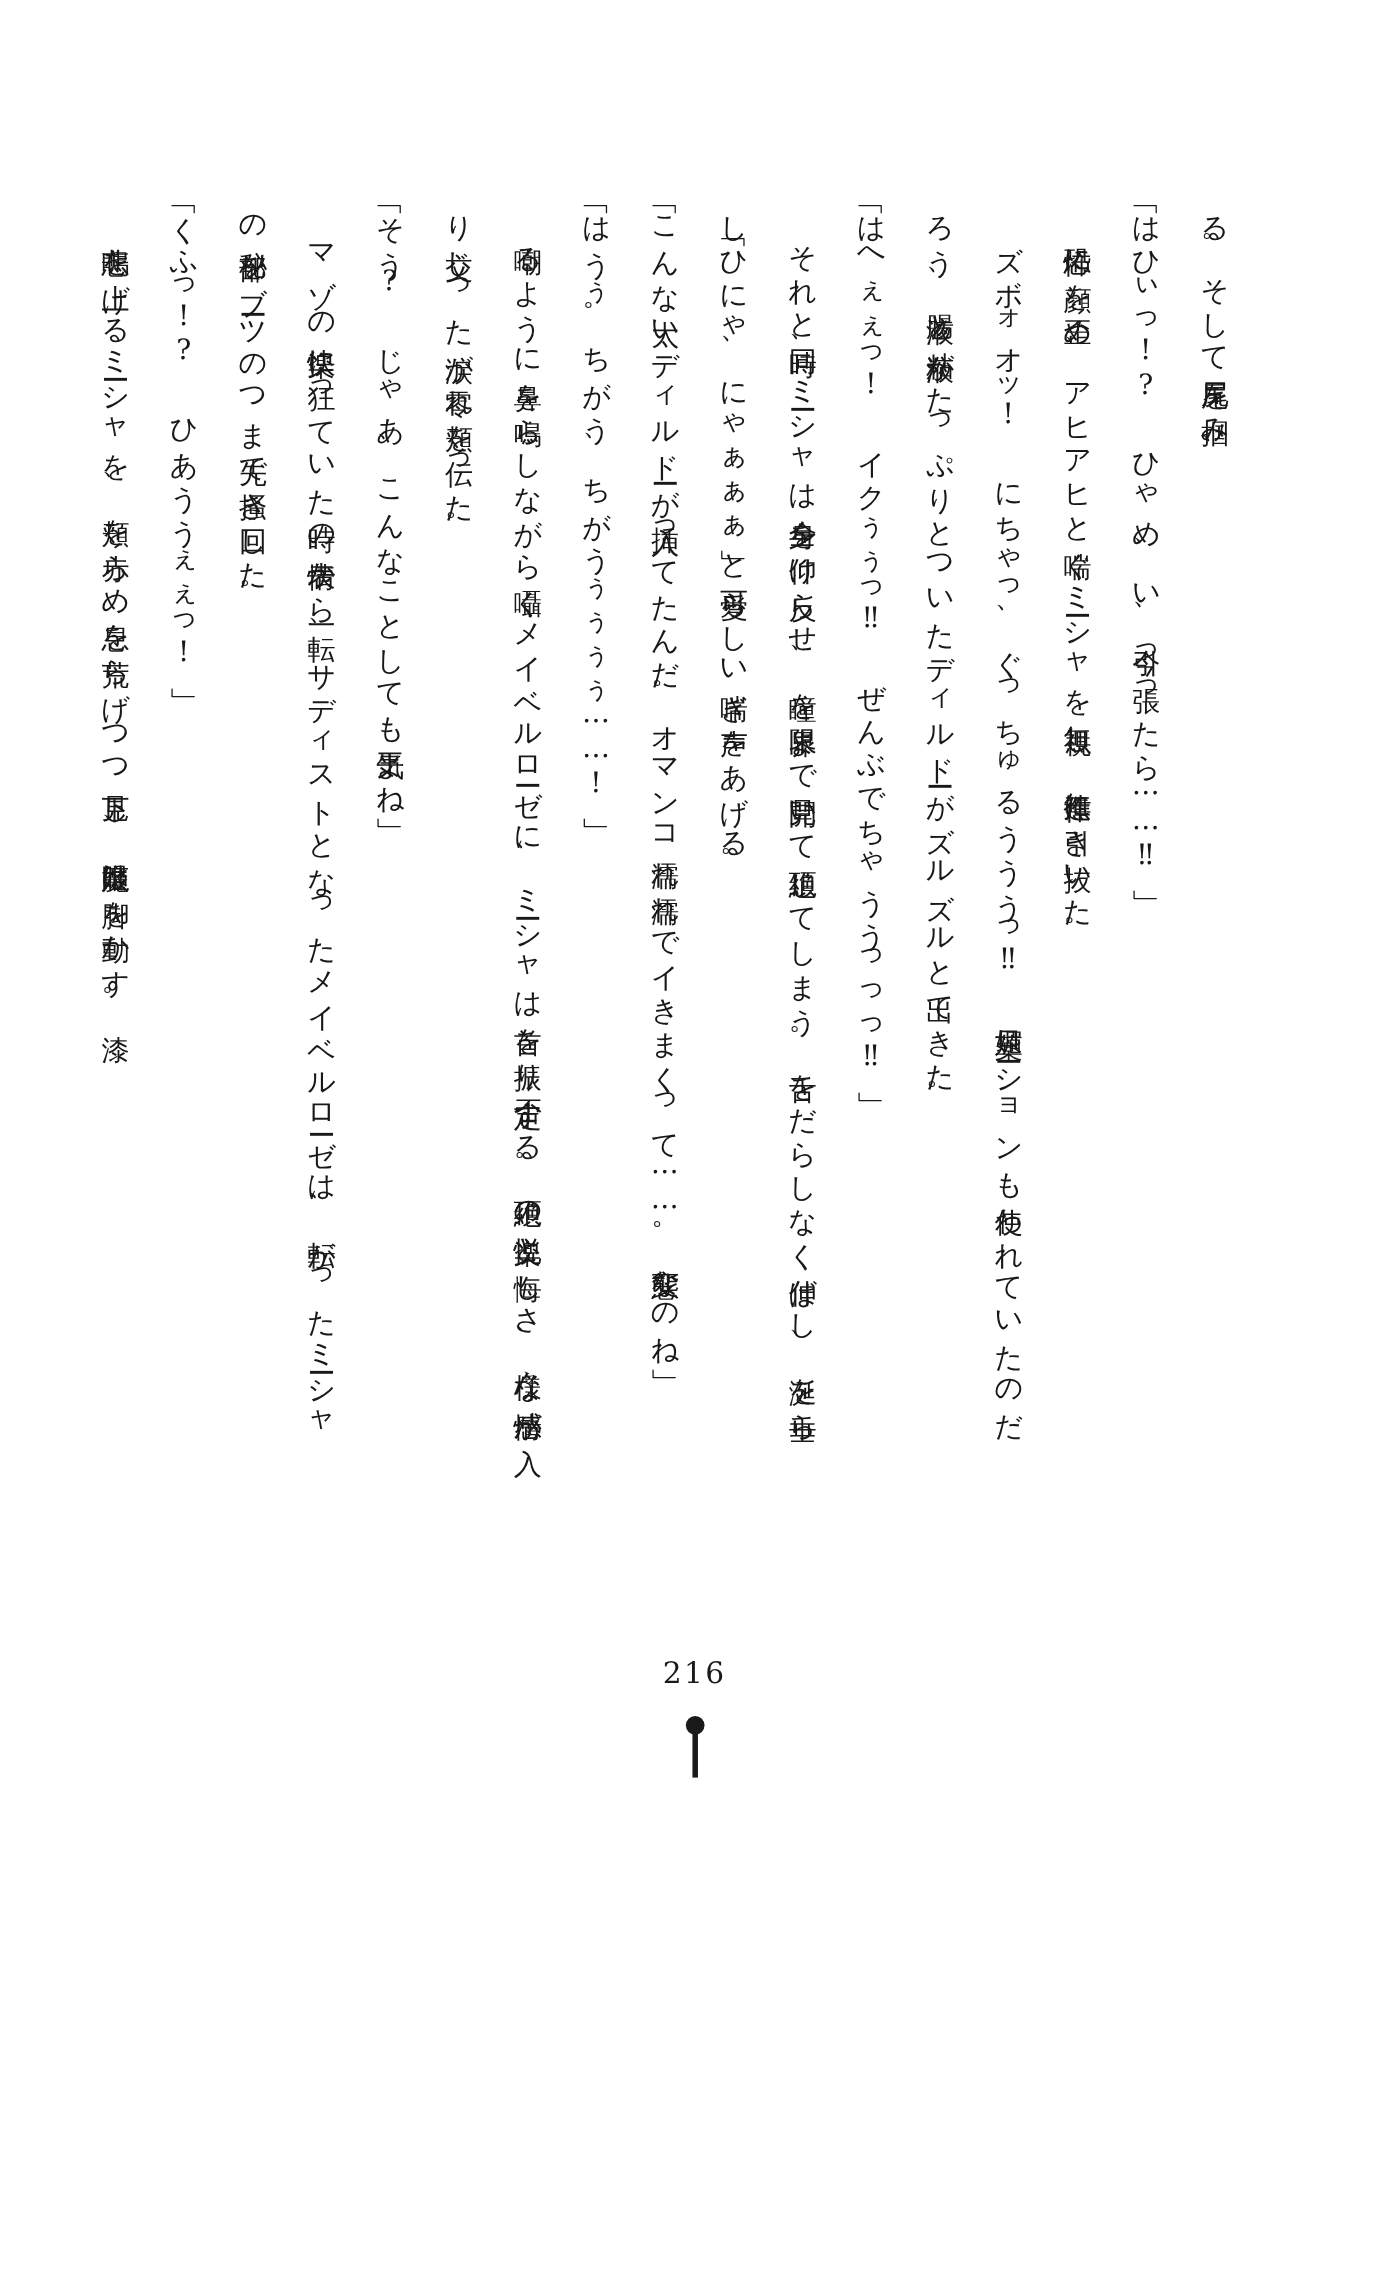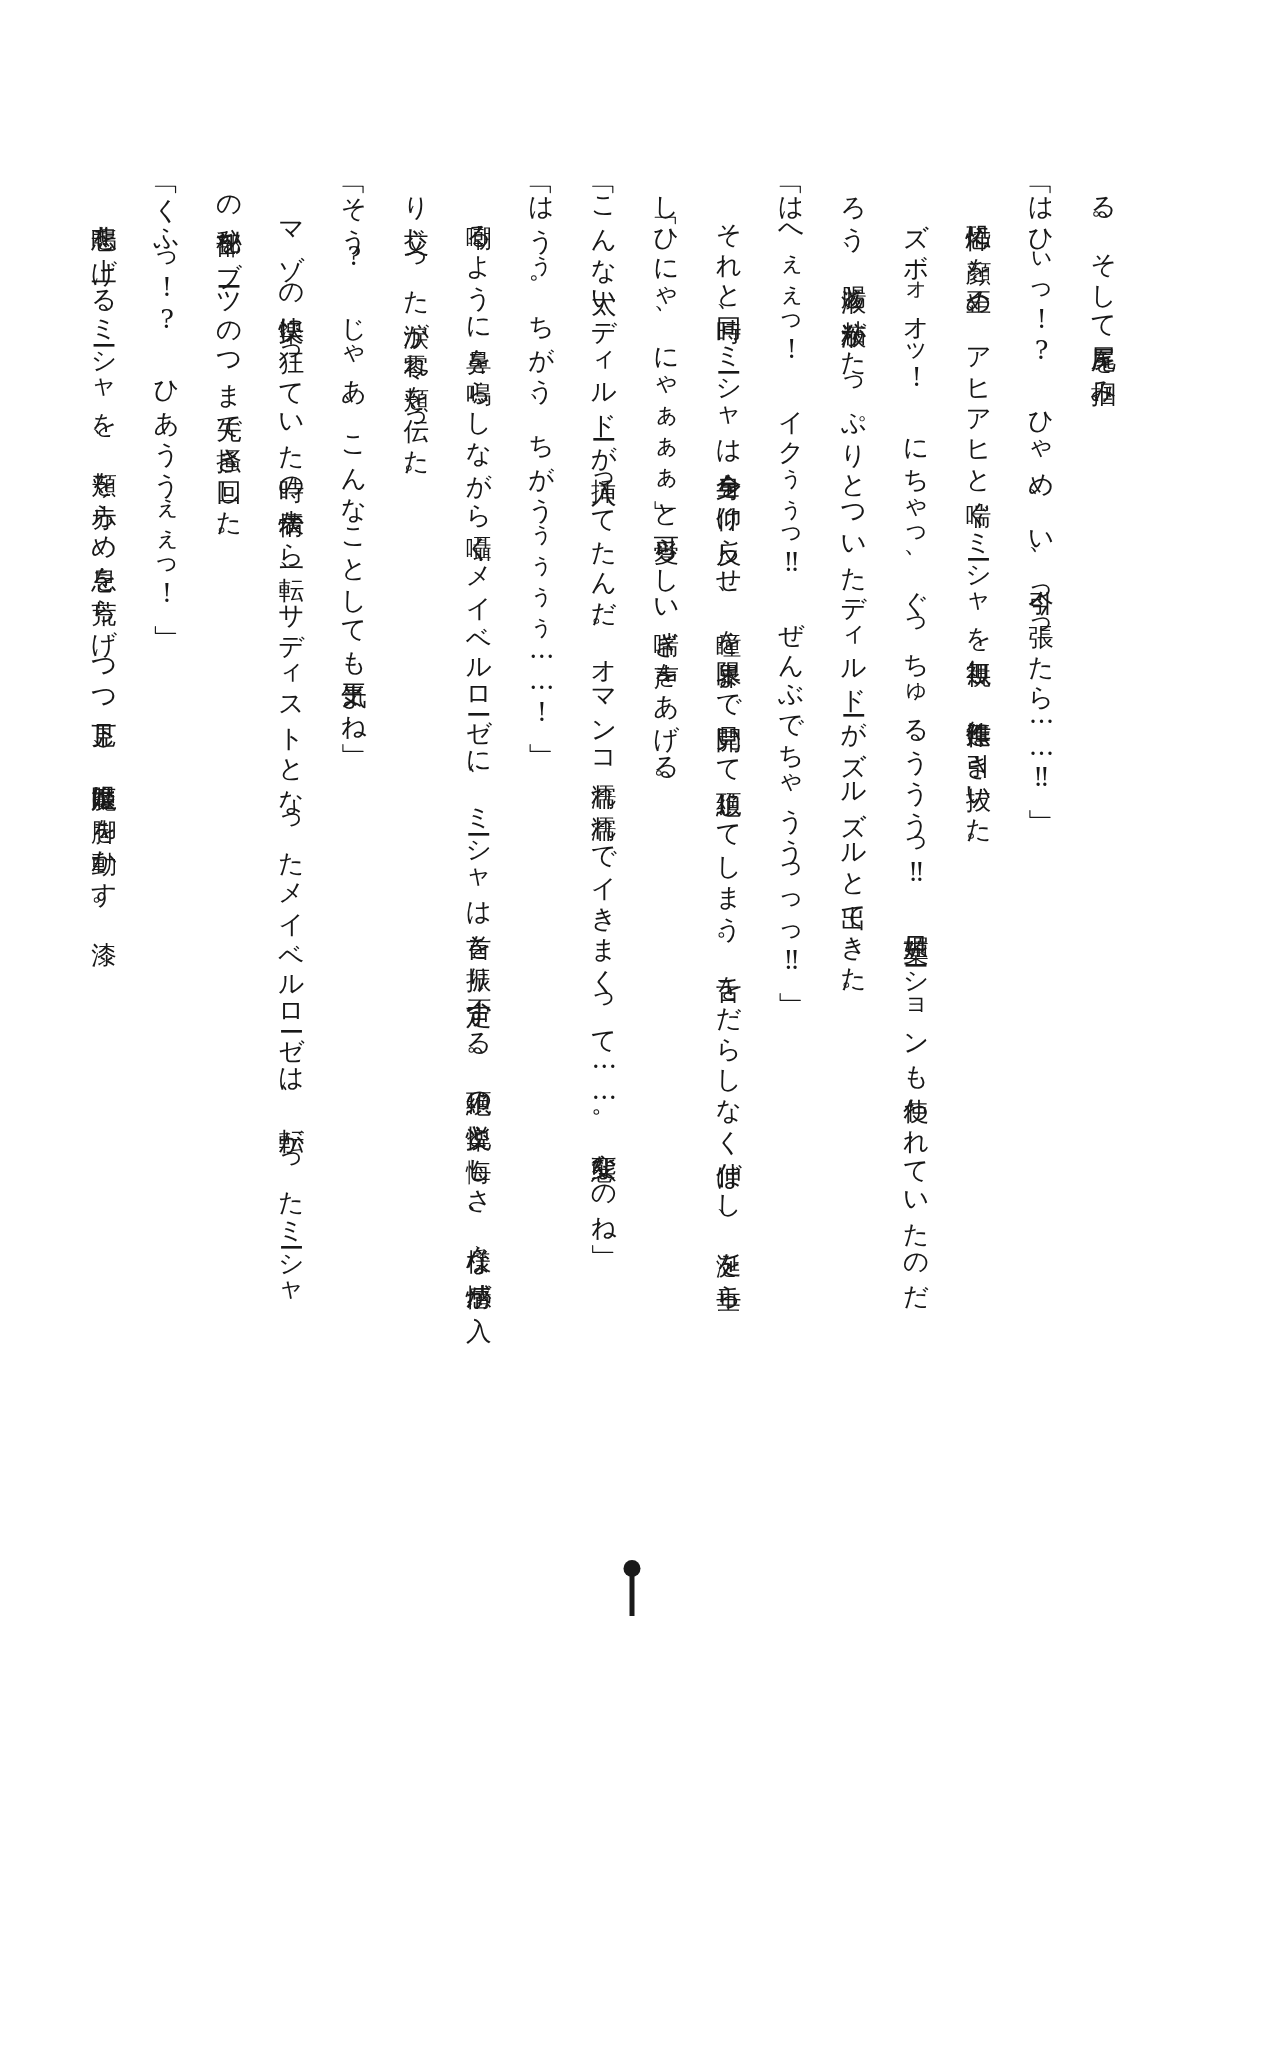--- a/index.html
+++ b/index.html
@@ -91,17 +91,18 @@
     <p>　それと同時、ミーシャは全身を仰け反らせ、瞳を限界まで見開いて絶頂してしまう。舌をだらしなく伸ばし、涎を垂らし「ひにゃ、にゃぁぁぁ」と可愛らしい喘ぎ声をあげる。</p>
     <p>「こんな太いディルドーが挿入ってたんだ。オマンコ濡れ濡れでイきまくって……。変態なのね」</p>
     <p>「はうぅ。ちがう、ちがうぅぅぅぅ……!」</p>
     <p>　嘲るように鼻を鳴らしながら囁くメイベルローゼに、ミーシャは首を振り否定する。絶頂の悦楽と悔しさ、様々な感情が入り交じった涙が零れ頬を伝った。</p>
     <p>「そう?　じゃあ、こんなことしても平気よね」</p>
     <p>　マゾの快楽に狂っていた時の表情から一転、サディストとなったメイベルローゼは、転がったミーシャの秘部をブーツのつま先で掻き回した。</p>
     <p>「くふっ!?　ひあううぇぇっ!」</p>
     <p>　悲鳴を上げるミーシャを、頬を赤らめ息を荒らげつつ見下し、魔眼姫は脚を動かす。漆</p>
   </div>
 
+  <div class="page-number">216</div>
 
   <div class="spine-mark"></div>
   <div class="spine-line"></div>
 
 </div>
 
 </body></html>

